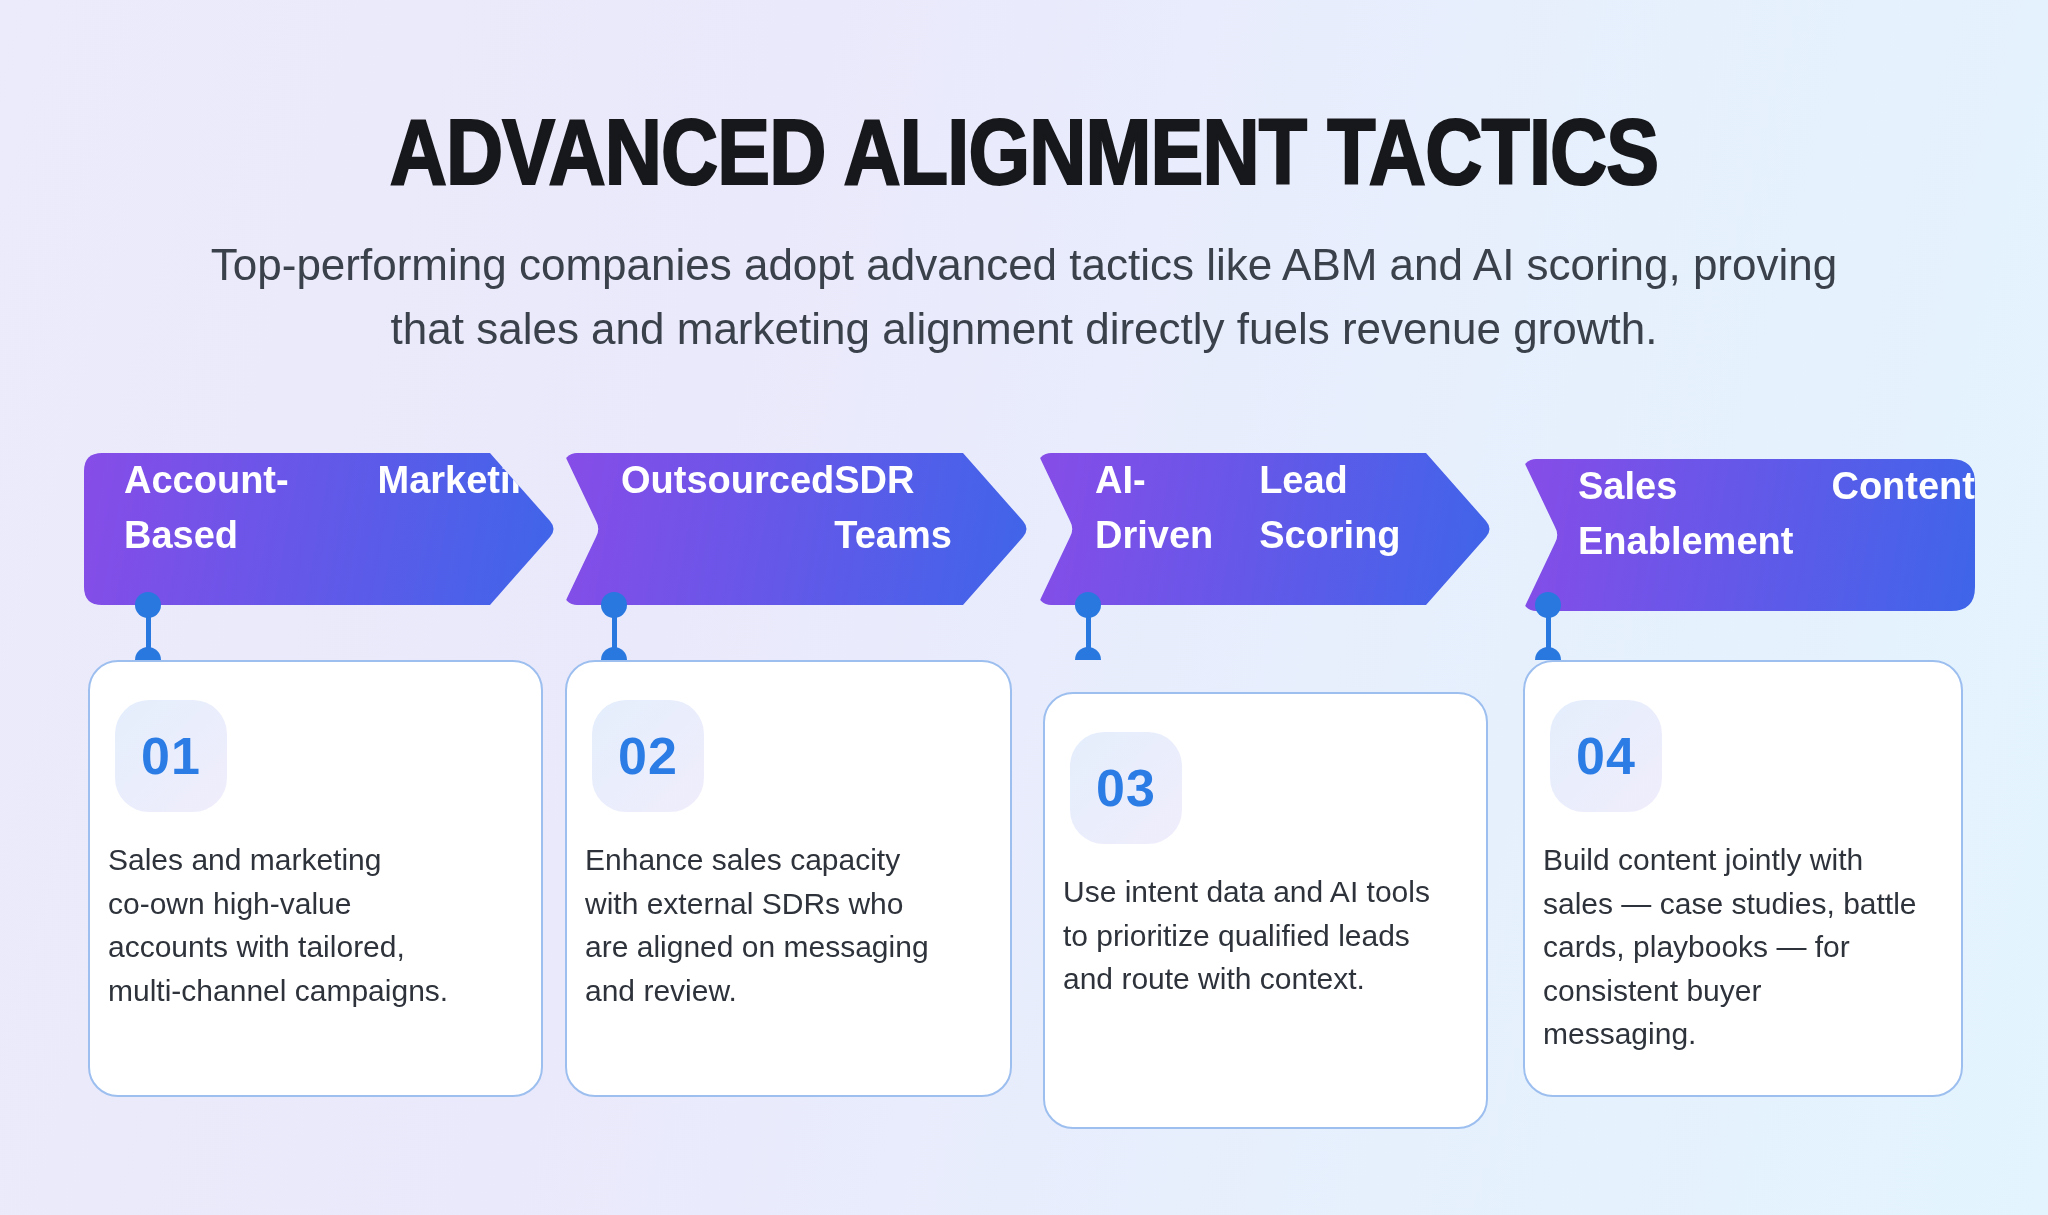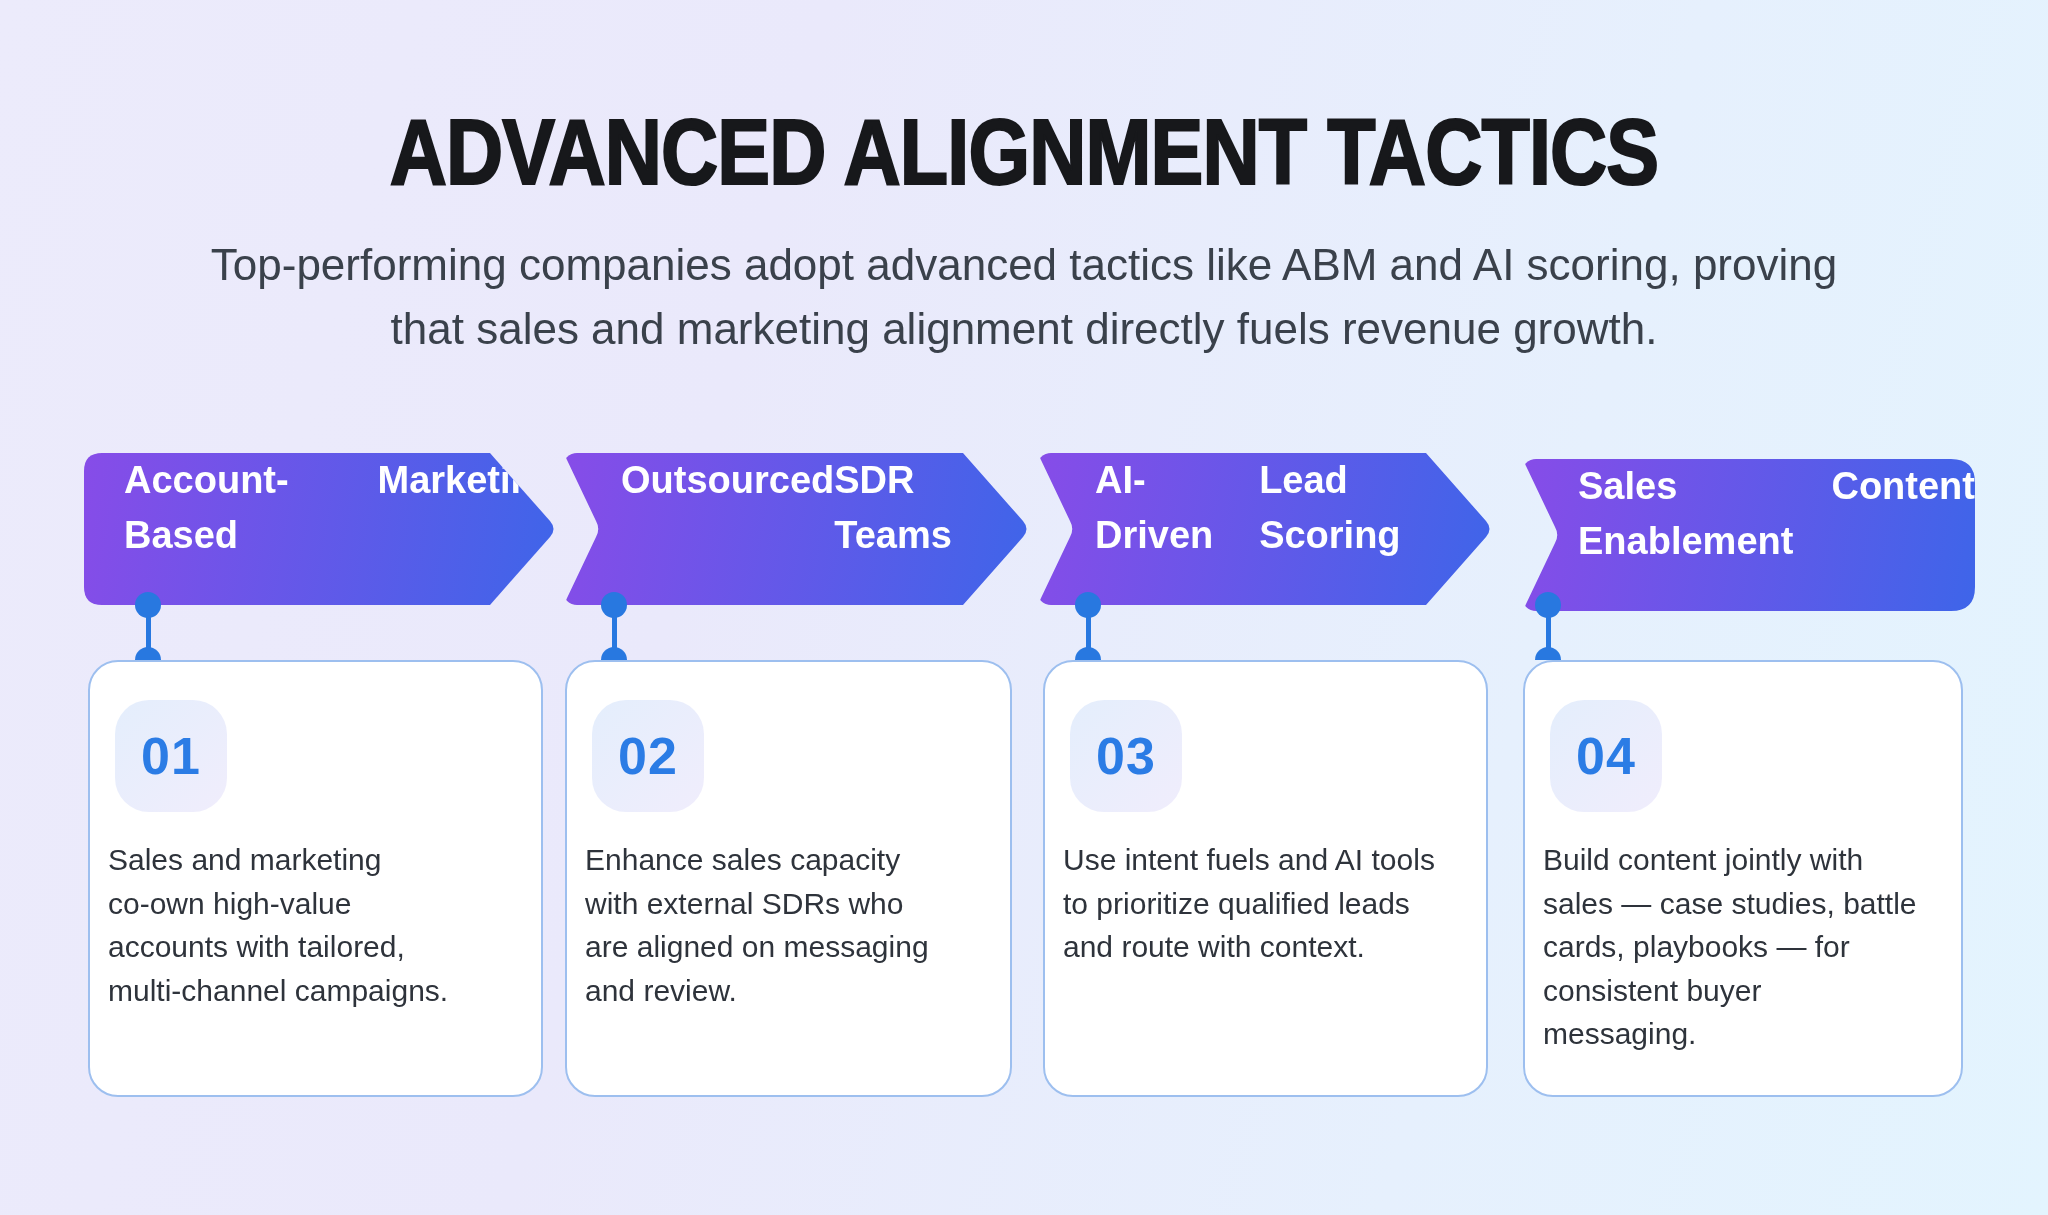--- a/index.html
+++ b/index.html
@@ -62,21 +62,21 @@
     position:absolute;top:55px;left:0;width:26px;height:13px;
     border-radius:13px 13px 0 0;background:#2878e0;
   }
   
   .card{
     position:absolute;top:660px;height:437px;
     background:#ffffff;border:2px solid #9dbfef;border-radius:30px;
     box-sizing:border-box;
   }
   .c1{left:88px;width:455px;} .c2{left:565px;width:447px;}
-  .c3{left:1043px;width:445px;} .c4{left:1523px;width:440px;}
+  .c3{left:1043px;width:445px;margin-top:32px;} .c4{left:1523px;width:440px;}
   .badge{
     position:absolute;left:25px;top:38px;width:112px;height:112px;
     border-radius:34px;
     background:linear-gradient(135deg,#e4eefc 0%,#f0edfc 100%);
     display:flex;align-items:center;justify-content:center;
   }
   .badge span{font-size:52px;font-weight:800;color:#2b7ce5;letter-spacing:1px;}
   .desc{
     position:absolute;left:18px;top:176px;right:20px;
     font-size:30px;line-height:43.5px;font-weight:400;color:#2e333b;
@@ -154,21 +154,21 @@
       <div>are aligned on messaging</div>
       <div>and review.</div>
     </div>
   </div>
 
   <div class="card c3">
     <div class="badge">
       <span>03</span>
     </div>
     <div class="desc">
-      <div>Use intent fuels and AI tools</div>
+      <div>Use intent data and AI tools</div>
       <div>to prioritize qualified leads</div>
       <div>and route with context.</div>
     </div>
   </div>
 
   <div class="card c4">
     <div class="badge">
       <span>04</span>
     </div>
     <div class="desc">

